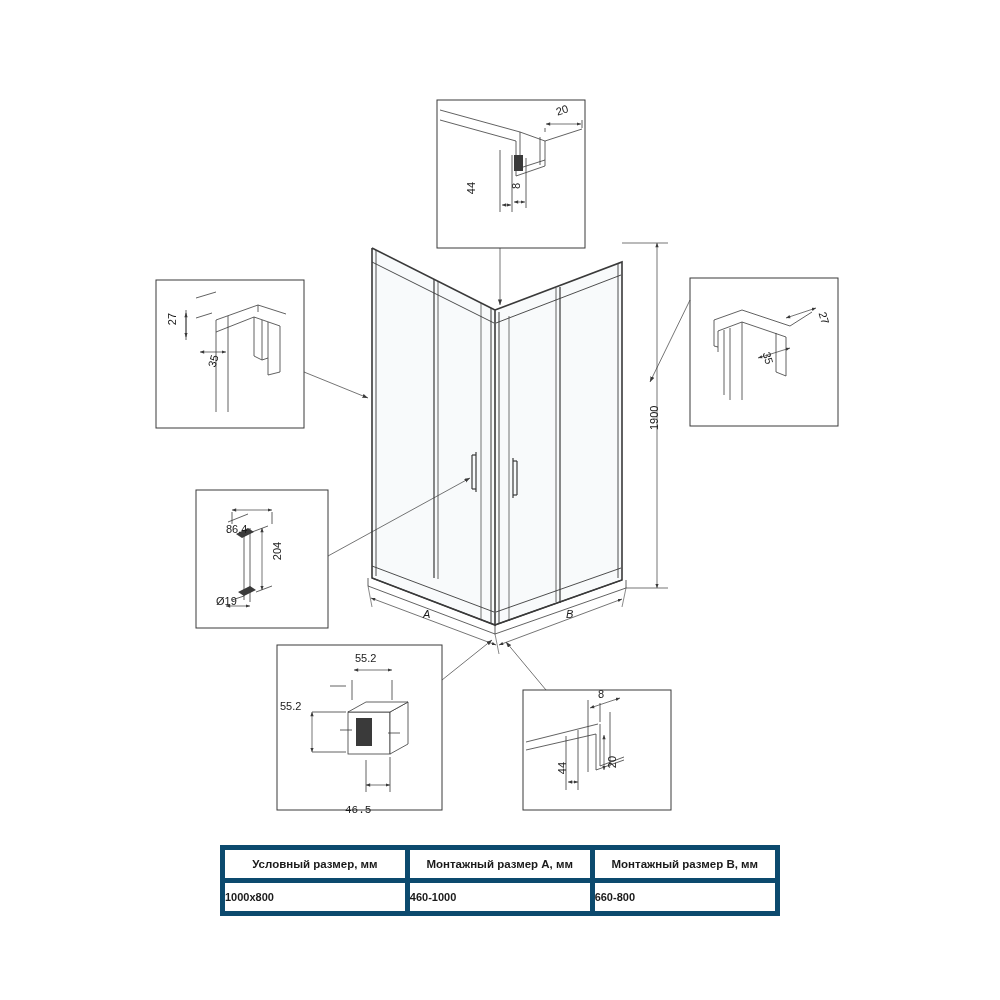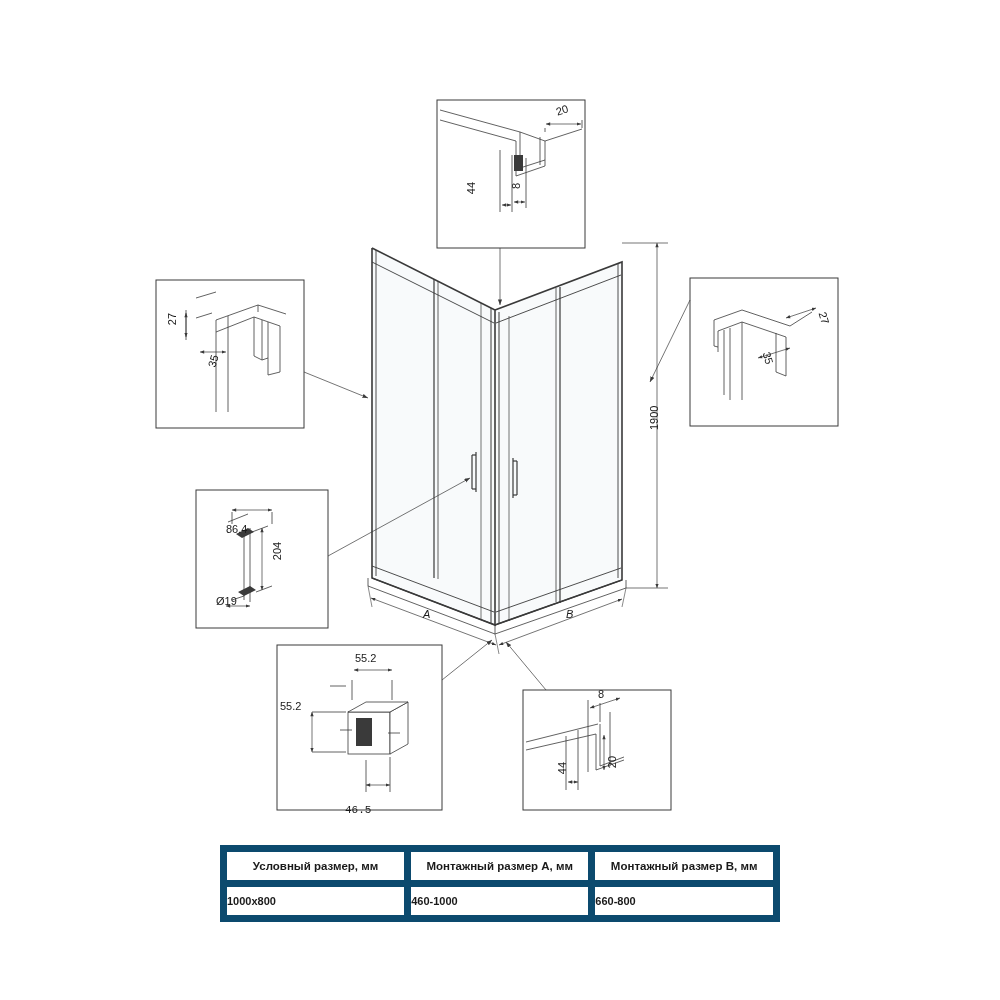--- a/index.html
+++ b/index.html
@@ -32,21 +32,21 @@
     left: 220px;
     top: 845px;
     width: 560px;
   }
   table.spec {
     border-collapse: collapse;
     width: 560px;
     font-size: 11.5px;
   }
   table.spec th, table.spec td {
-    border: 7px solid #0c4a6e;
+    border: 5px solid #0c4a6e;
     color: #1a1a1a;
     font-weight: bold;
     padding: 0;
   }
   table.spec th {
     height: 28px;
     font-size: 11.5px;
     font-weight: bold;
   }
   table.spec td {

